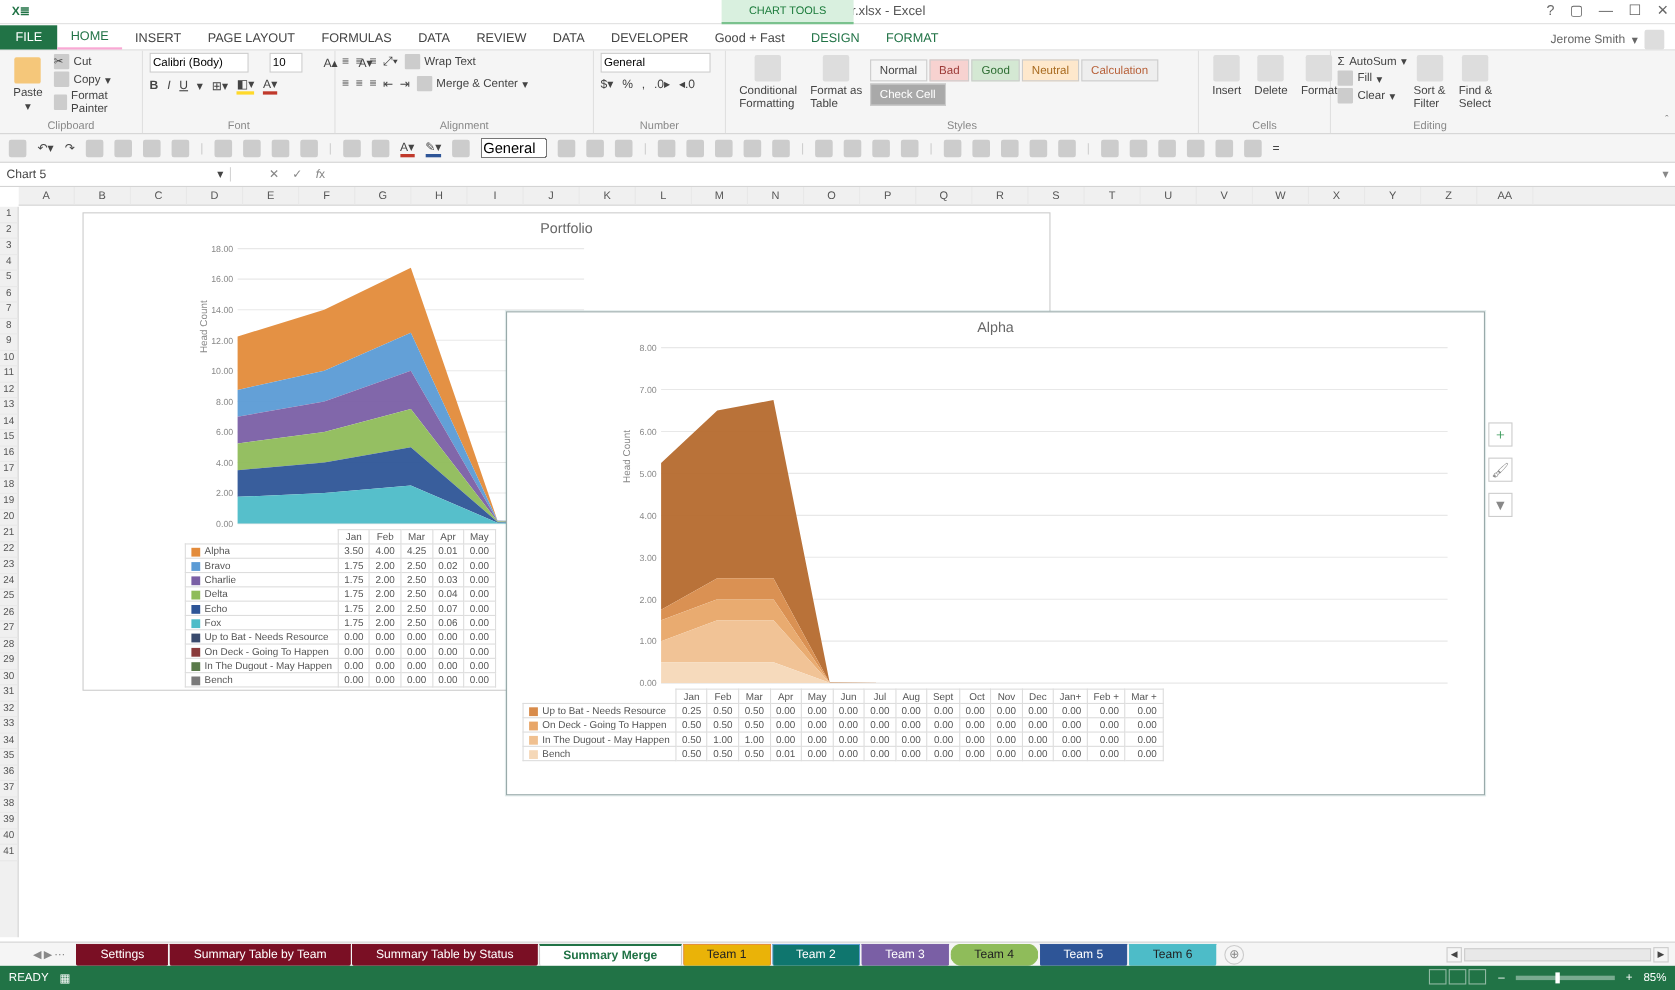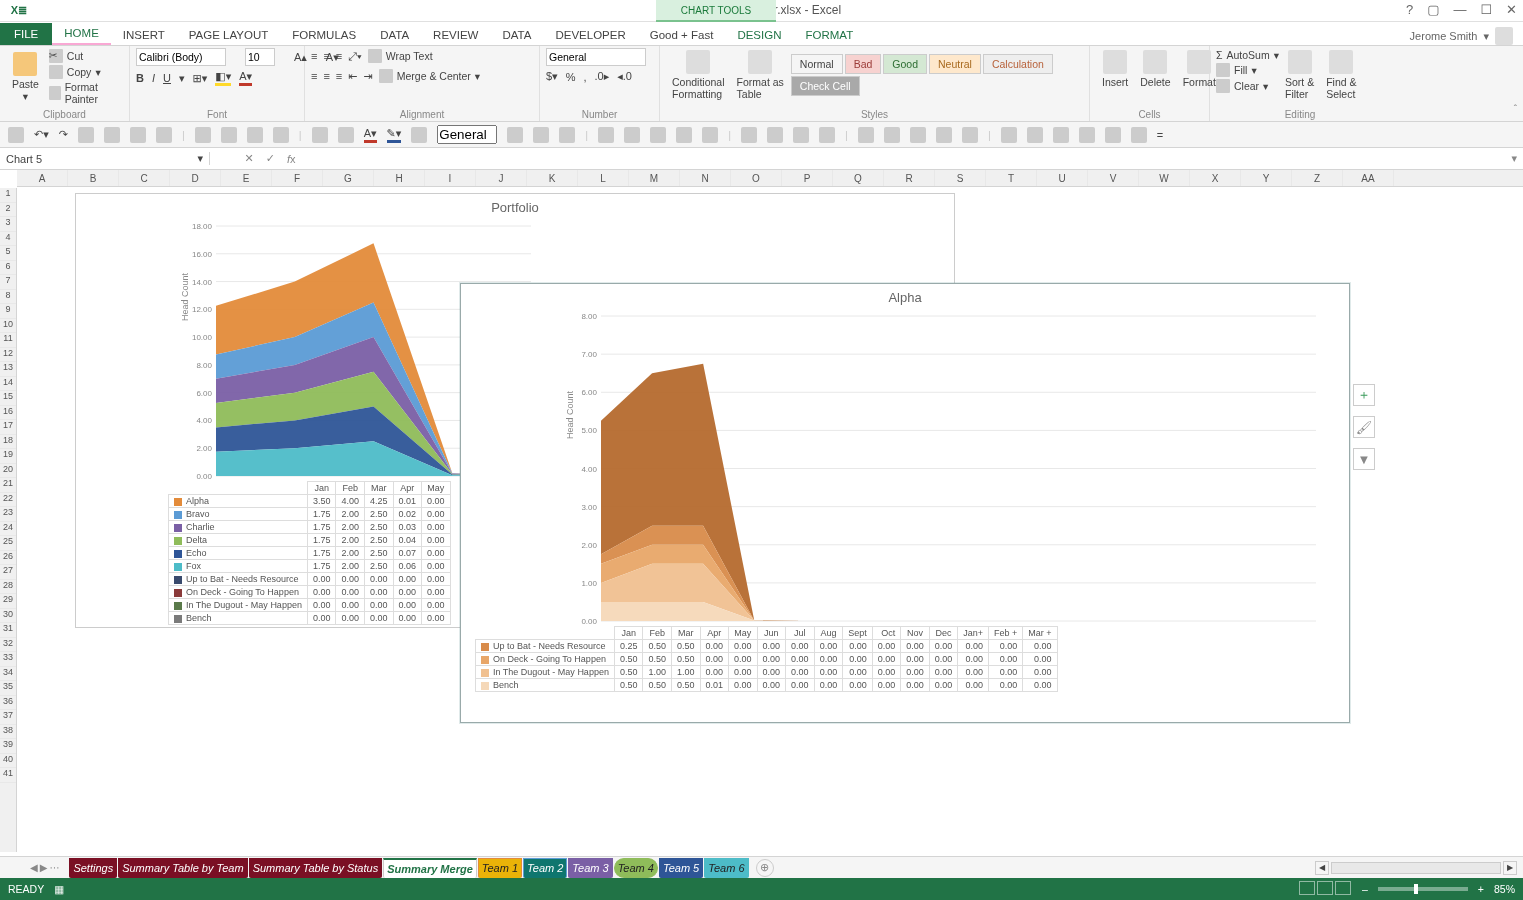--- a/index.html
+++ b/index.html
@@ -64,21 +64,21 @@
 .dtable td.lg{text-align:left;white-space:nowrap;}
 .lg-sw{display:inline-block;width:8px;height:8px;margin-right:4px;vertical-align:middle;}
 
 
 .chart-side{position:absolute;top:100px;right:-26px;display:flex;flex-direction:column;gap:10px;}
 .chart-side div{width:22px;height:22px;border:1px solid #ccc;background:#fff;display:flex;align-items:center;justify-content:center;font-size:13px;color:#3a9a5a;}
 
 
 .sheetbar{position:absolute;left:0;right:0;bottom:22px;height:22px;background:#f5f5f5;border-top:1px solid #d4d4d4;display:flex;align-items:center;padding-left:30px;}
 .sheetbar .nav{display:flex;gap:2px;margin-right:10px;color:#888;font-size:10px;}
-.sheetbar .stab{padding:3px 3px;font-size:11px;border:1px solid #ccc;border-bottom:none;margin-right:1px;cursor:pointer;border-radius:0 0 2px 2px;font-style:italic;}
+.sheetbar .stab{padding:3px 21px;font-size:11px;border:1px solid #ccc;border-bottom:none;margin-right:1px;cursor:pointer;border-radius:0 0 2px 2px;}
 .sheetbar .stab.active{background:#fff;font-weight:bold;color:#217346;border-top:2px solid #217346;}
 .sheetbar .add{width:18px;height:18px;border:1px solid #ccc;border-radius:9px;display:flex;align-items:center;justify-content:center;margin-left:6px;font-size:11px;color:#888;}
 .sheetbar .hscroll{margin-left:auto;display:flex;align-items:center;gap:2px;margin-right:6px;}
 .sheetbar .hscroll .bar{width:170px;height:12px;background:#e8e8e8;border:1px solid #ccc;}
 .sheetbar .hscroll .btn{width:14px;height:14px;border:1px solid #ccc;font-size:8px;display:flex;align-items:center;justify-content:center;}
 
 
 .status{position:absolute;left:0;right:0;bottom:0;height:22px;background:#217346;color:#fff;display:flex;align-items:center;font-size:10.5px;padding:0 8px;}
 .status .right{margin-left:auto;display:flex;align-items:center;gap:10px;}
 .status .views span{display:inline-block;width:16px;height:14px;border:1px solid rgba(255,255,255,.5);margin:0 1px;}

